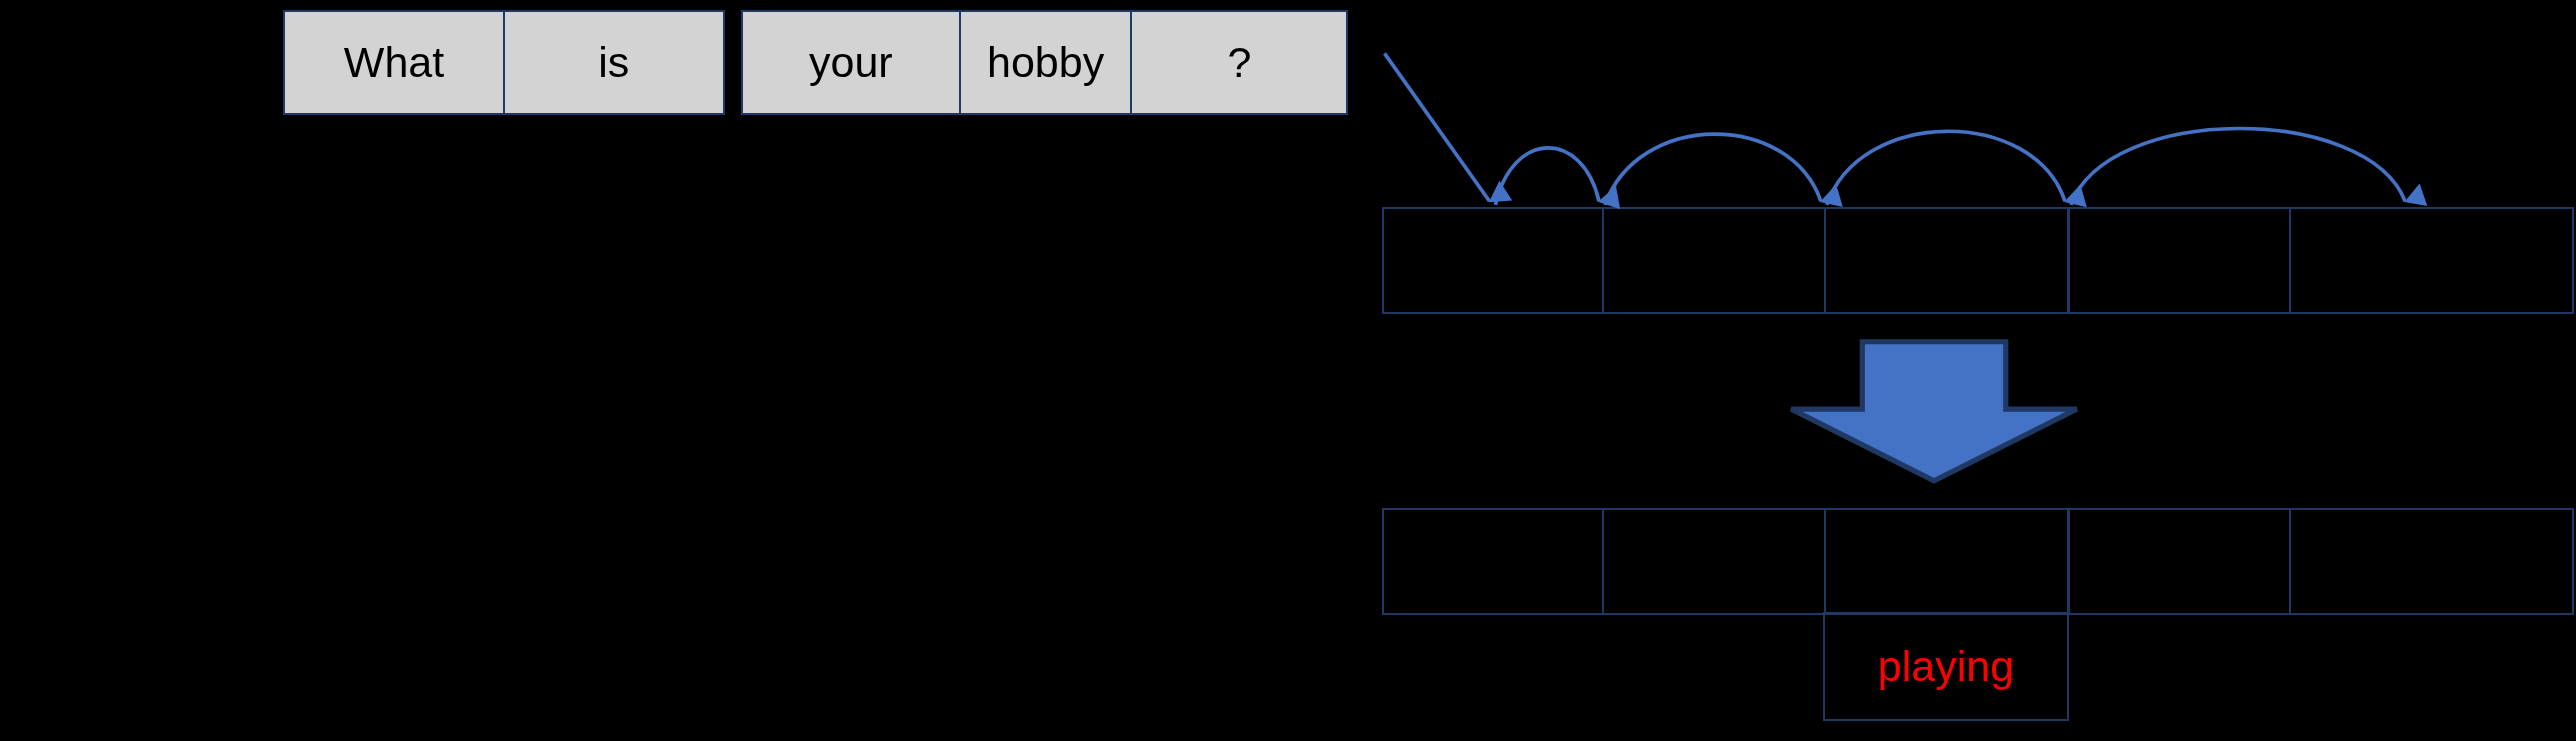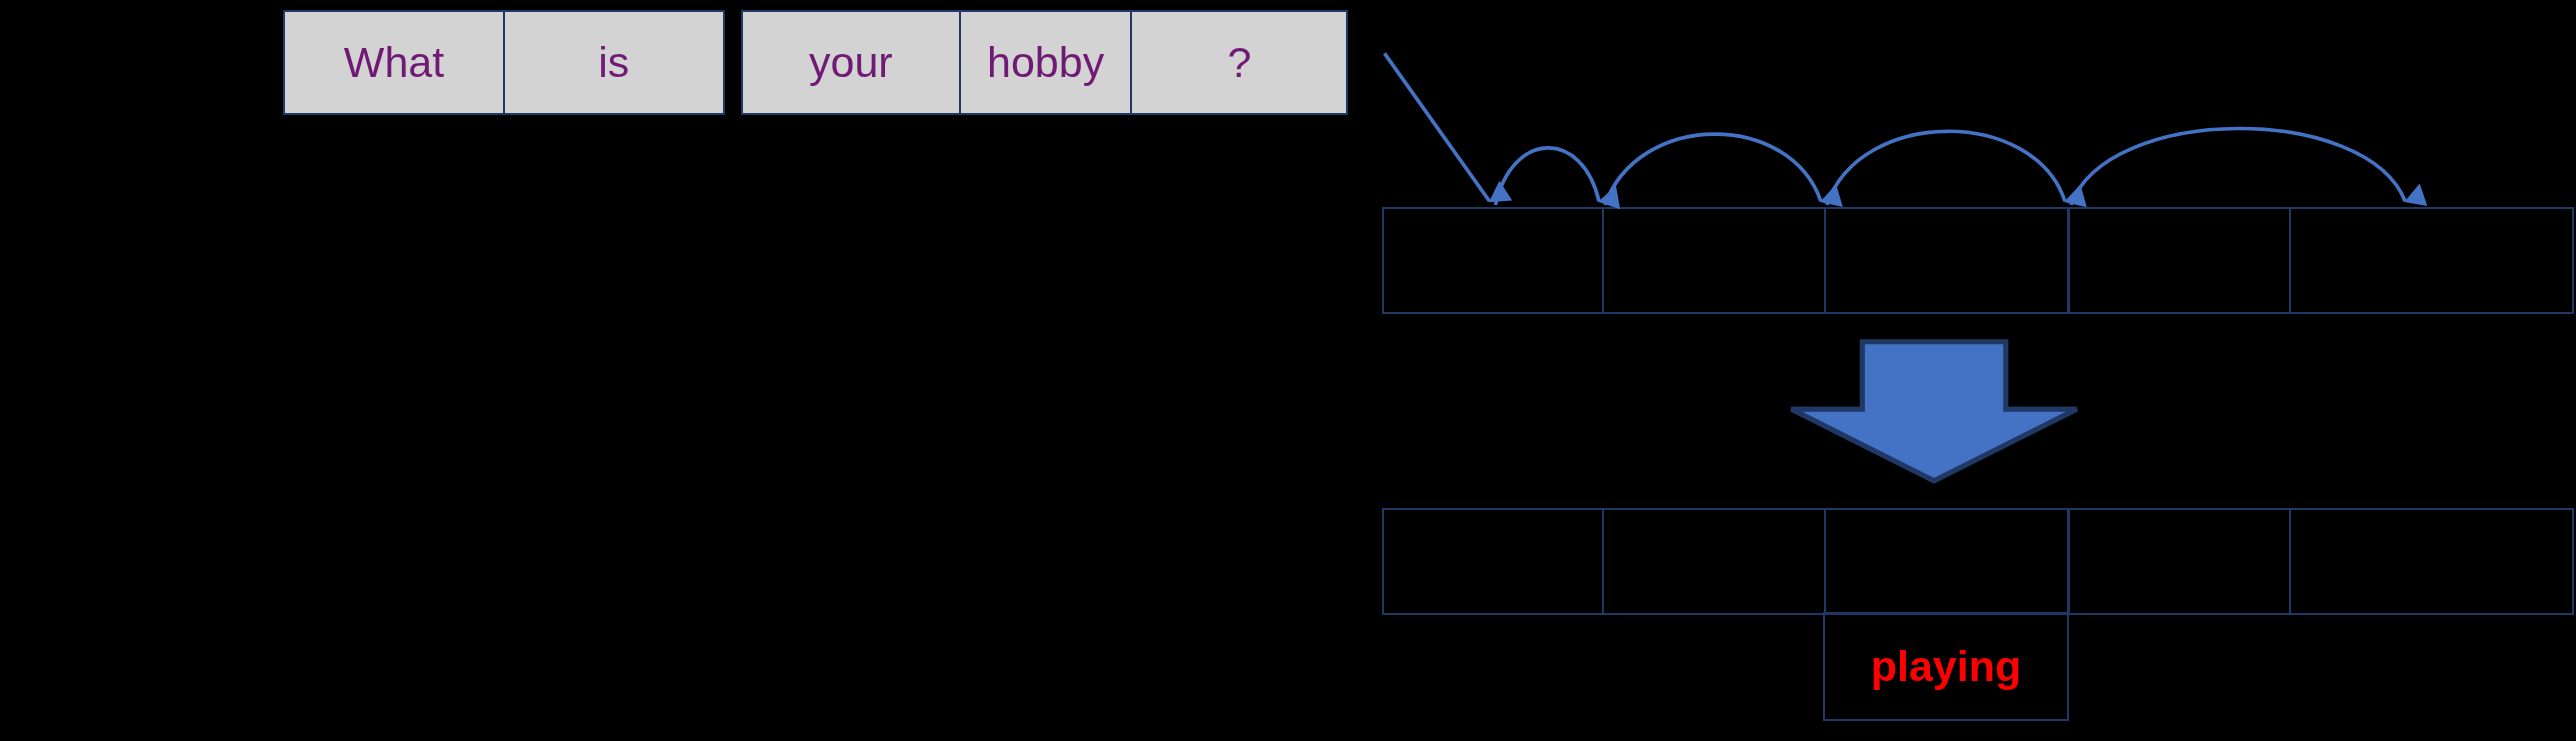--- a/index.html
+++ b/index.html
@@ -36,21 +36,21 @@
   .cell:first-child { margin-left: 0; }
 
   
   #source-table {
     left: 283px;
     top: 9.6px;
     height: 105px;
   }
   #source-table .cell {
     background: #D3D3D3;
-    color: #701a75;
+    color: #000000;
     font-size: 43px;
     line-height: 1;
   }
 
   
   .empty-grid .cell {
     background: transparent;
     border-color: #1F3864;
   }
 
@@ -72,21 +72,21 @@
     top: 612px;
     width: 246px;
     height: 109px;
     box-sizing: border-box;
     border: 2.2px solid #1F3864;
     display: flex;
     align-items: center;
     justify-content: center;
     color: #FF0000;
     font-size: 43px;
-    font-weight: bold;
+    font-weight: normal;
     line-height: 1;
   }
 
   
   .overlay {
     position: absolute;
     left: 0;
     top: 0;
     width: 2576px;
     height: 742px;

